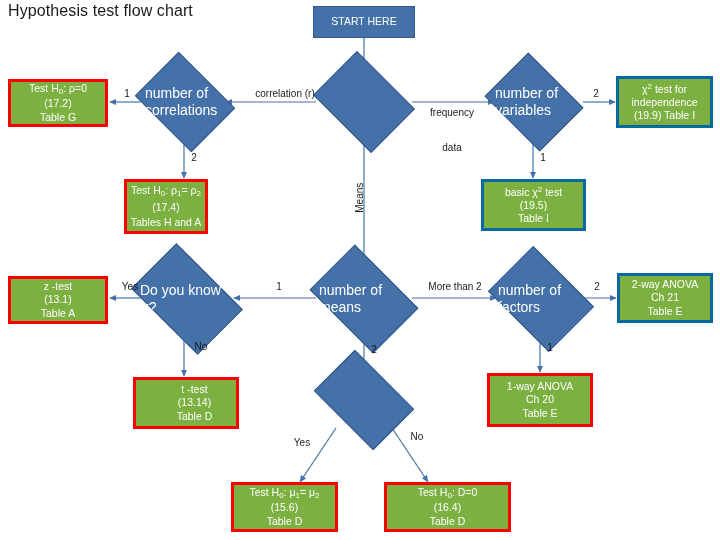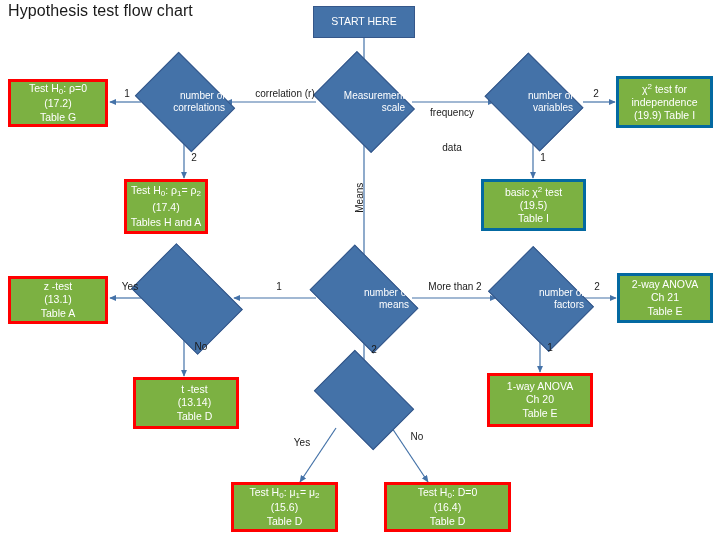--- a/index.html
+++ b/index.html
@@ -44,21 +44,21 @@
   }
   .diamond .shape {
     position:absolute; left:0; top:0; width:100%; height:100%;
     background:#4472a8;
     border:1px solid #35578a;
     transform:rotate(45deg);
     box-sizing:border-box;
   }
   .diamond .dtext {
     position:relative; z-index:2;
-    color:#ffffff; font-size:10px; line-height:1.2; text-align:right;
+    color:#ffffff; font-size:14px; line-height:1.2; text-align:left;
     width:108%;
   }
 
   
   .elabel {
     position:absolute;
     font-size:10px; color:#1a1a1a;
     white-space:pre; text-align:center;
     line-height:1.15;
   }
@@ -117,24 +117,20 @@
 </svg>
 
 <div class="title">Hypothesis test flow chart</div>
 
 <div class="box blue" style="left:313px; top:6px; width:102px; height:32px;">
   <div>START HERE</div>
 </div>
 
 <div class="diamond" style="left:323px; top:71px; width:82px; height:62px;">
   <div class="shape"></div>
-  <div class="dtext">
-    <div>Measurement</div>
-    <div>scale</div>
-  </div>
 </div>
 
 <div class="diamond" style="left:145px; top:71px; width:80px; height:62px;">
   <div class="shape"></div>
   <div class="dtext">
     <div>number of</div>
     <div>correlations</div>
   </div>
 </div>
 
@@ -173,20 +169,24 @@
 <div class="diamond" style="left:319px; top:267px; width:90px; height:64px;">
   <div class="shape"></div>
   <div class="dtext">
     <div>number  of</div>
     <div>means</div>
   </div>
 </div>
 
 <div class="diamond" style="left:140px; top:267px; width:94px; height:64px;">
   <div class="shape"></div>
+  <div class="dtext">
+    <div>Do you know</div>
+    <div>σ?</div>
+  </div>
 </div>
 
 <div class="diamond" style="left:498px; top:267px; width:86px; height:64px;">
   <div class="shape"></div>
   <div class="dtext">
     <div>number  of</div>
     <div>factors</div>
   </div>
 </div>
 

